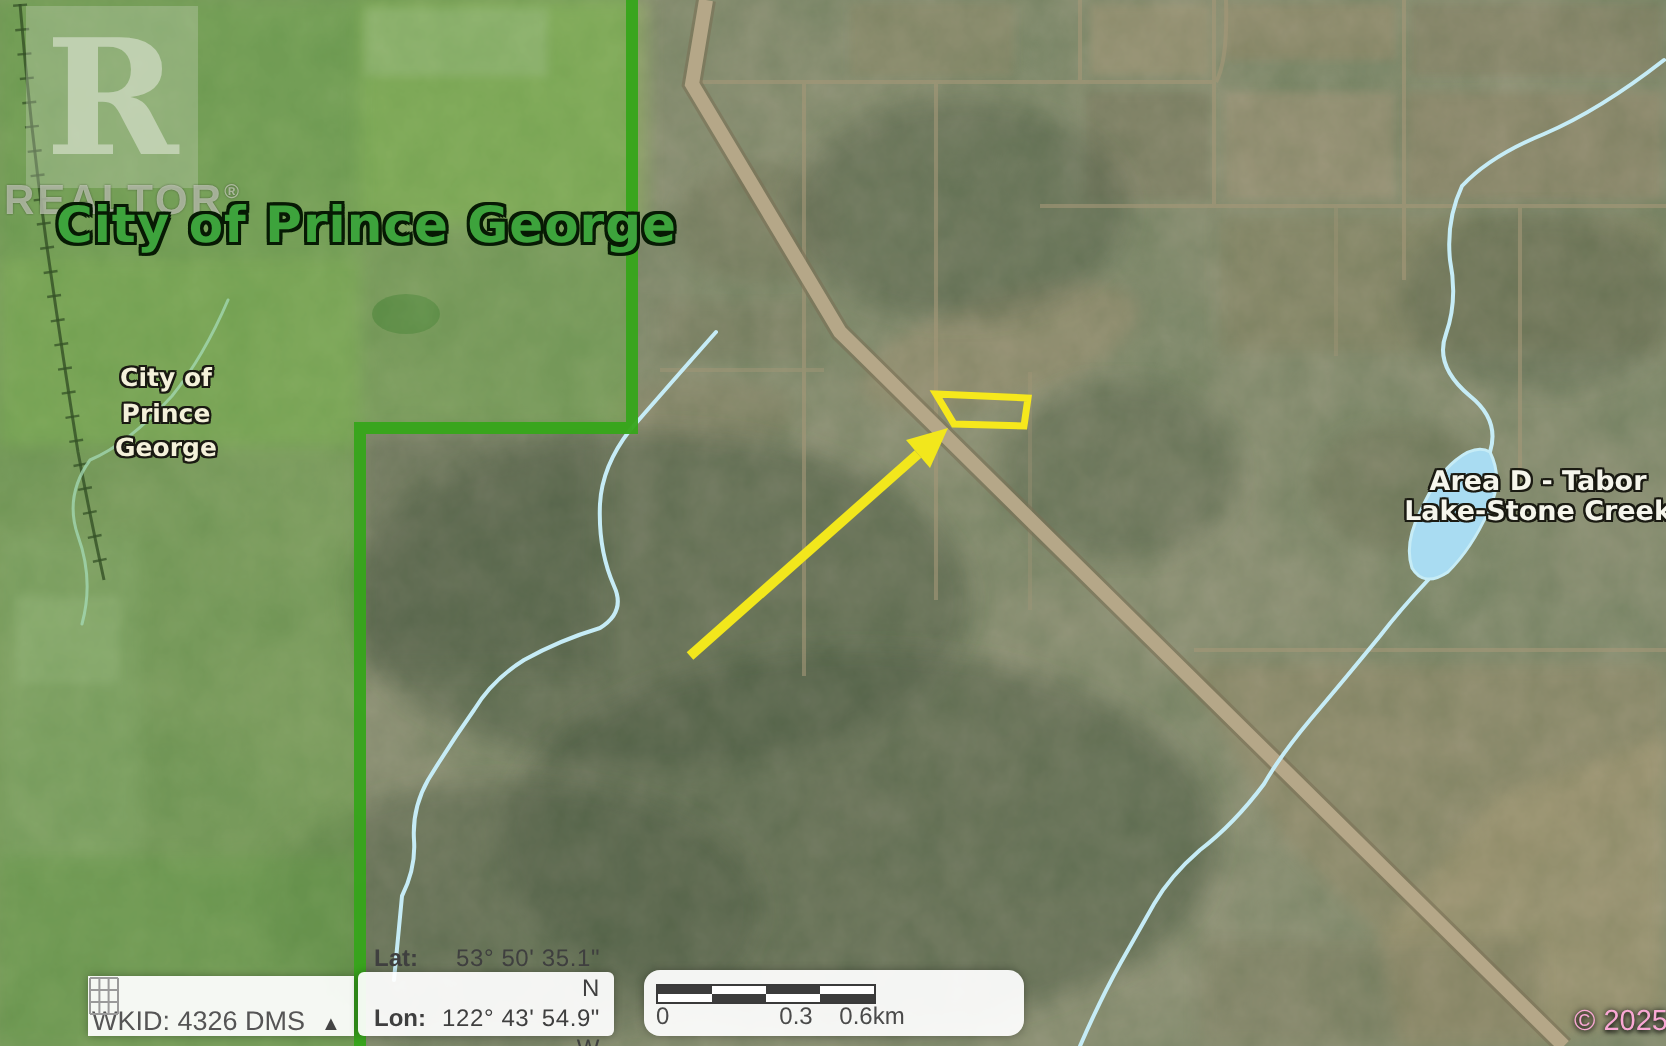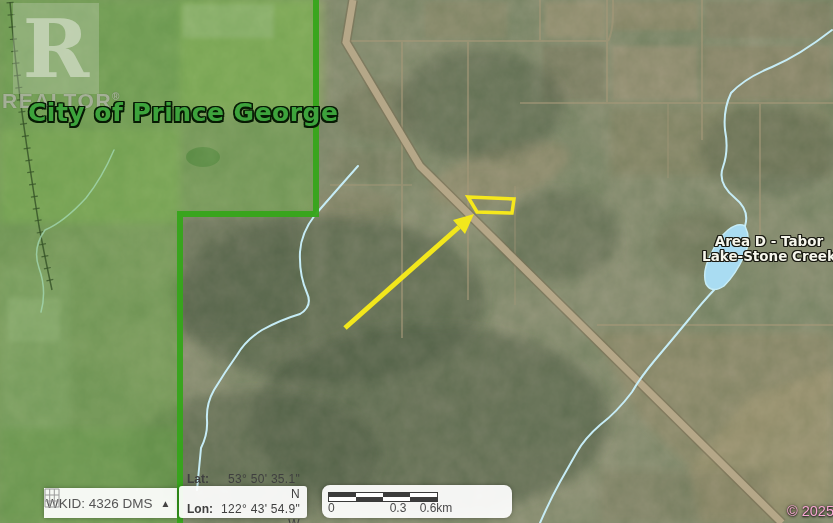--- a/index.html
+++ b/index.html
@@ -38,21 +38,21 @@
     background:rgba(208,214,198,.30);display:flex;align-items:center;justify-content:center;}
   .wm-r{font-family:"DejaVu Serif",serif;font-weight:bold;font-size:80px;line-height:80px;
     color:rgba(224,230,214,.60);}
   .wm-text{position:absolute;left:2px;top:89px;font-size:21px;font-weight:bold;letter-spacing:1.5px;
     color:rgba(222,228,212,.62);text-shadow:0 0 1px rgba(50,60,40,.7);}
   .wm-reg{font-size:10px;vertical-align:super;}
 
   
   .panel{position:absolute;background:rgba(255,255,255,.93);box-shadow:0 0 4px rgba(0,0,0,.3);
     color:#4a4a4a;font-size:13px;margin-left:44px;}
-  .wkid-panel{left:0;top:488px;width:133px;height:30px;display:flex;align-items:center;gap:6px;
+  .wkid-panel{left:0;top:488px;width:133px;height:30px;display:flex;align-items:flex-end;gap:6px;
     padding-left:2px;box-sizing:border-box;}
   .wkid-text{font-size:13.5px;color:#555;white-space:nowrap;}
   .wkid-arrow{font-size:10px;color:#444;margin-left:2px;}
   .latlon-panel{left:135px;top:486px;width:128px;height:32px;border-radius:3px;
     display:flex;flex-direction:column;justify-content:center;
     padding:1px 7px 1px 8px;box-sizing:border-box;font-size:12px;color:#3f3f3f;}
   .coord-row{display:flex;line-height:15px;}
   .coord-label{font-weight:bold;width:30px;}
   .coord-value{flex:1;text-align:right;letter-spacing:.3px;}
   .scale-panel{left:278px;top:485px;width:190px;height:33px;border-radius:8px;}
@@ -190,20 +190,25 @@
 
   <div>
     <div class="wm-box">
       <span class="wm-r">R</span>
     </div>
     <div class="wm-text"><span>REALTOR</span><span class="wm-reg">®</span></div>
   </div>
 
   <div class="map-label city-large halo">City of Prince George</div>
 
+  <div class="map-label city-small halo-soft">
+    <div>City of</div>
+    <div>Prince</div>
+    <div>George</div>
+  </div>
 
   <div class="map-label area-label halo-soft">
     <div>Area D - Tabor</div>
     <div>Lake-Stone Creek</div>
   </div>
 
 
   <div class="map-label copyright">© 2025</div>
 
   <div class="panel wkid-panel">

